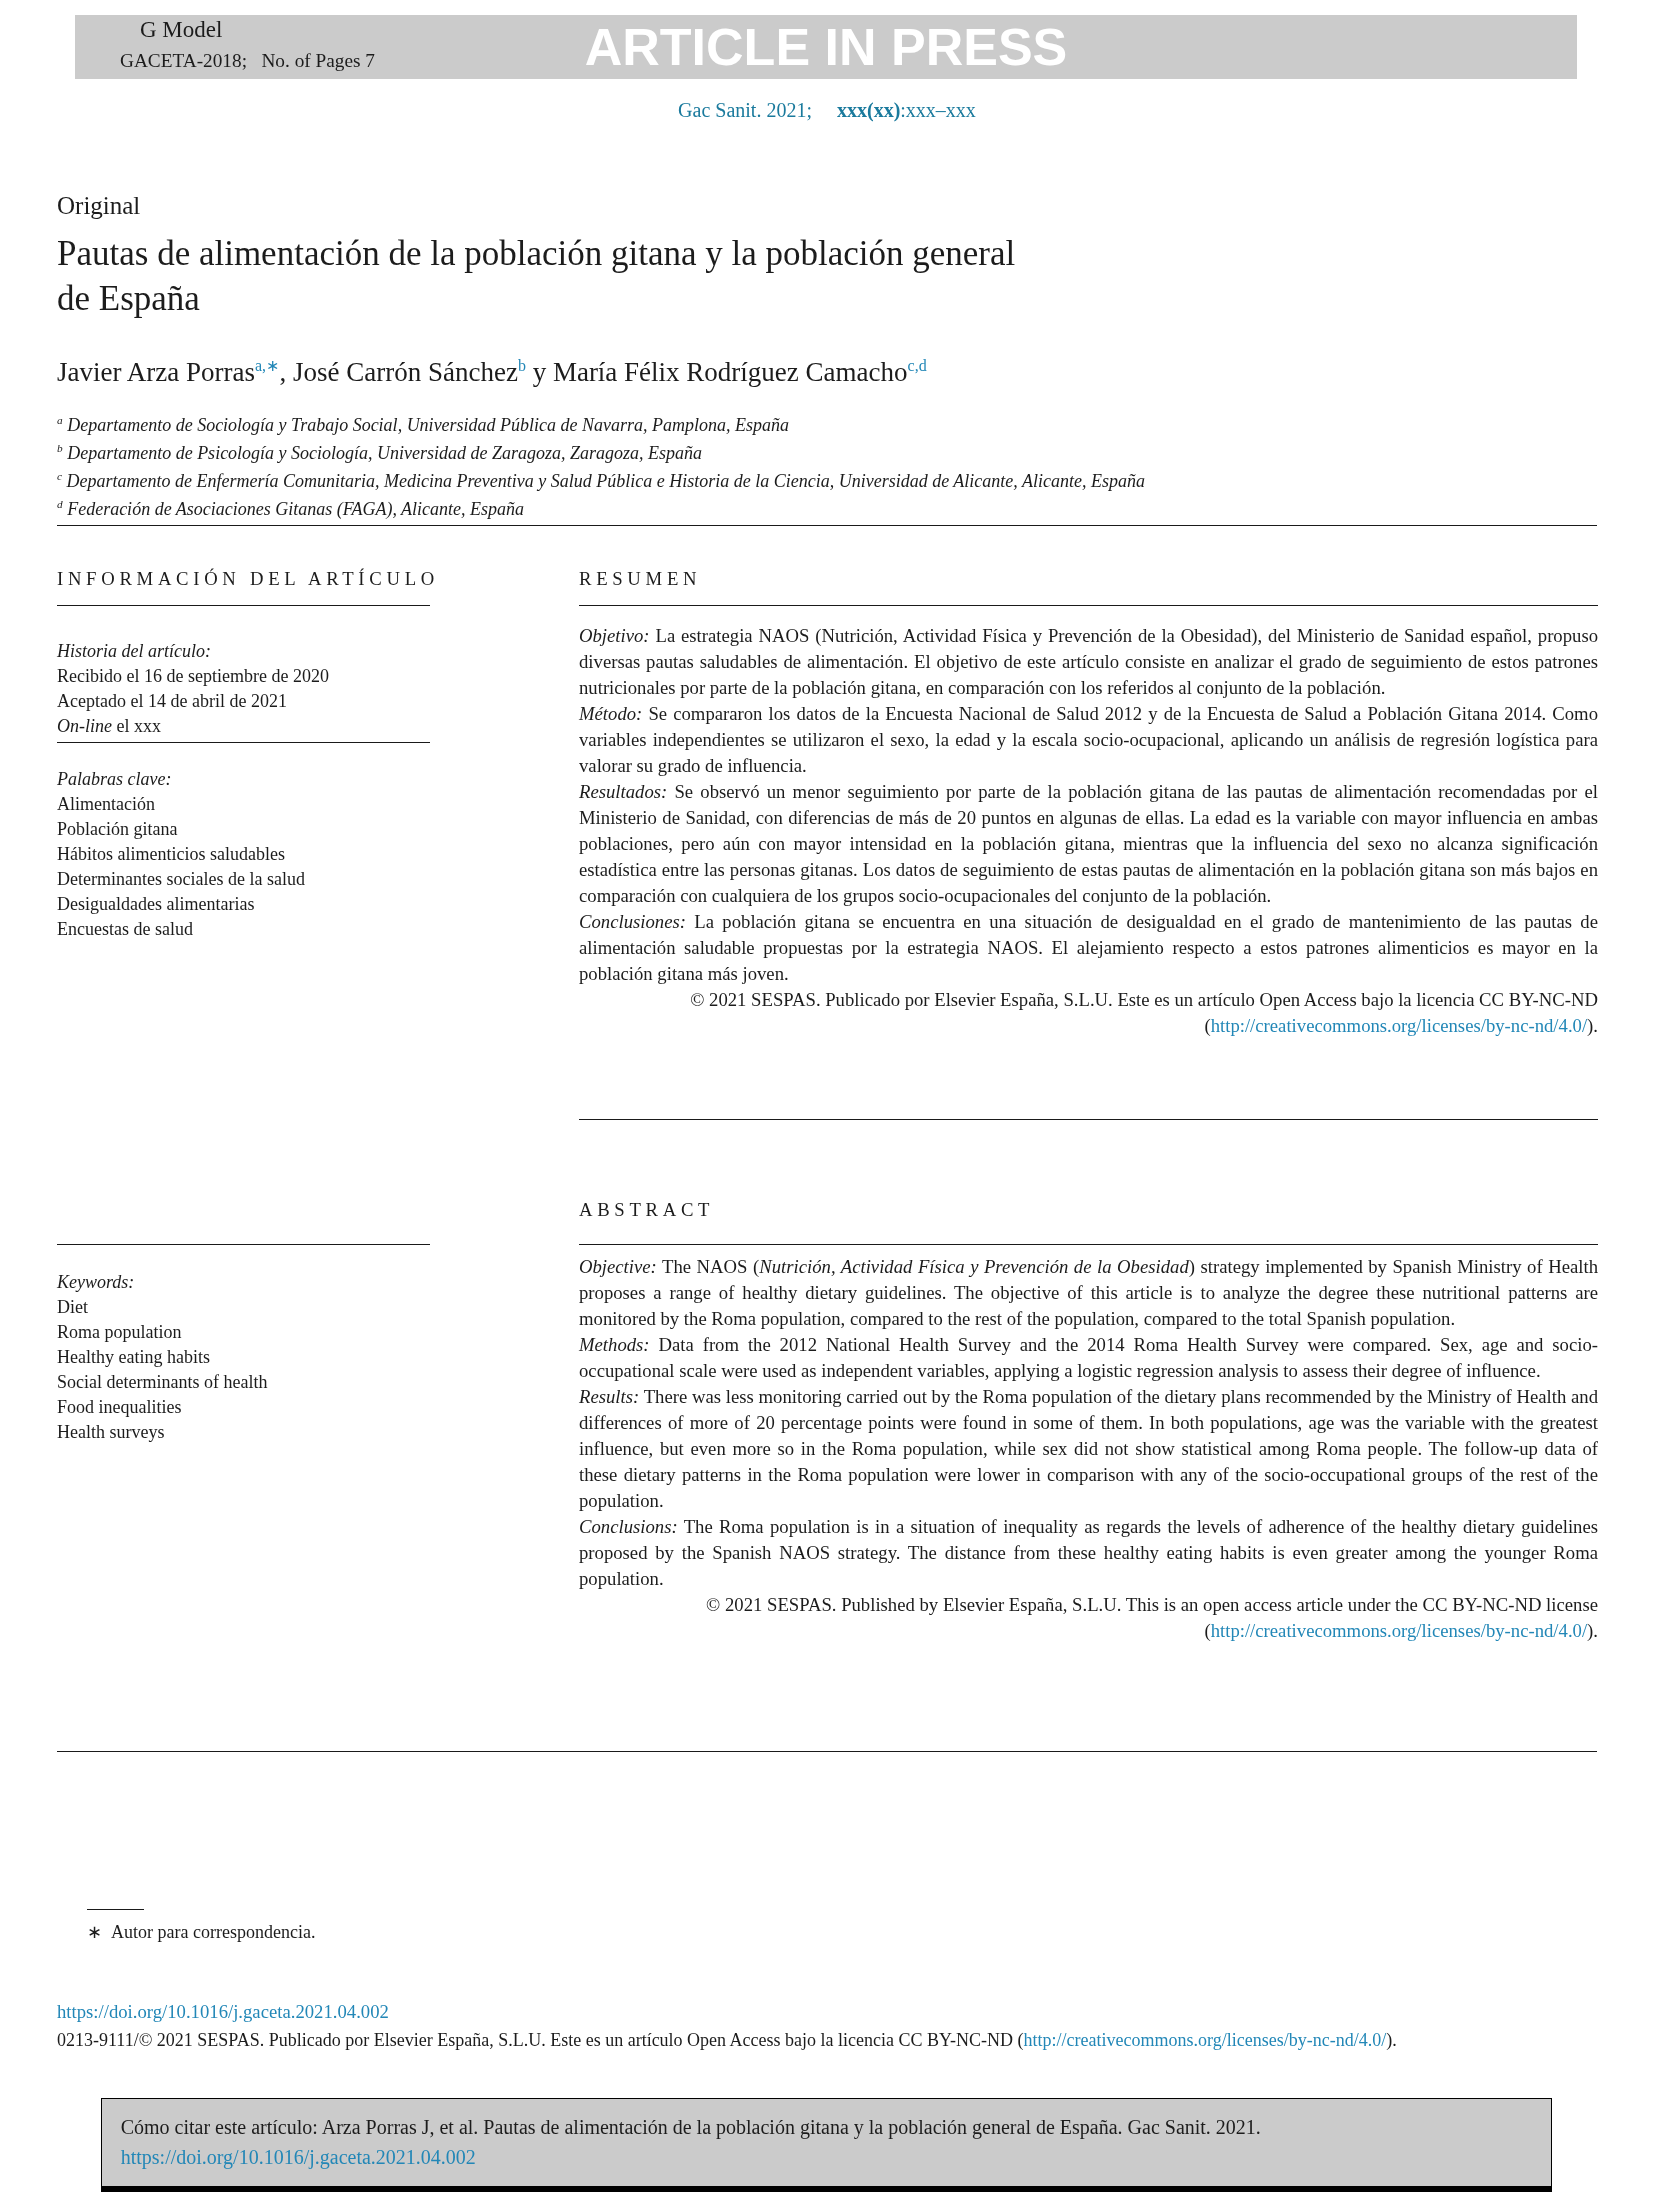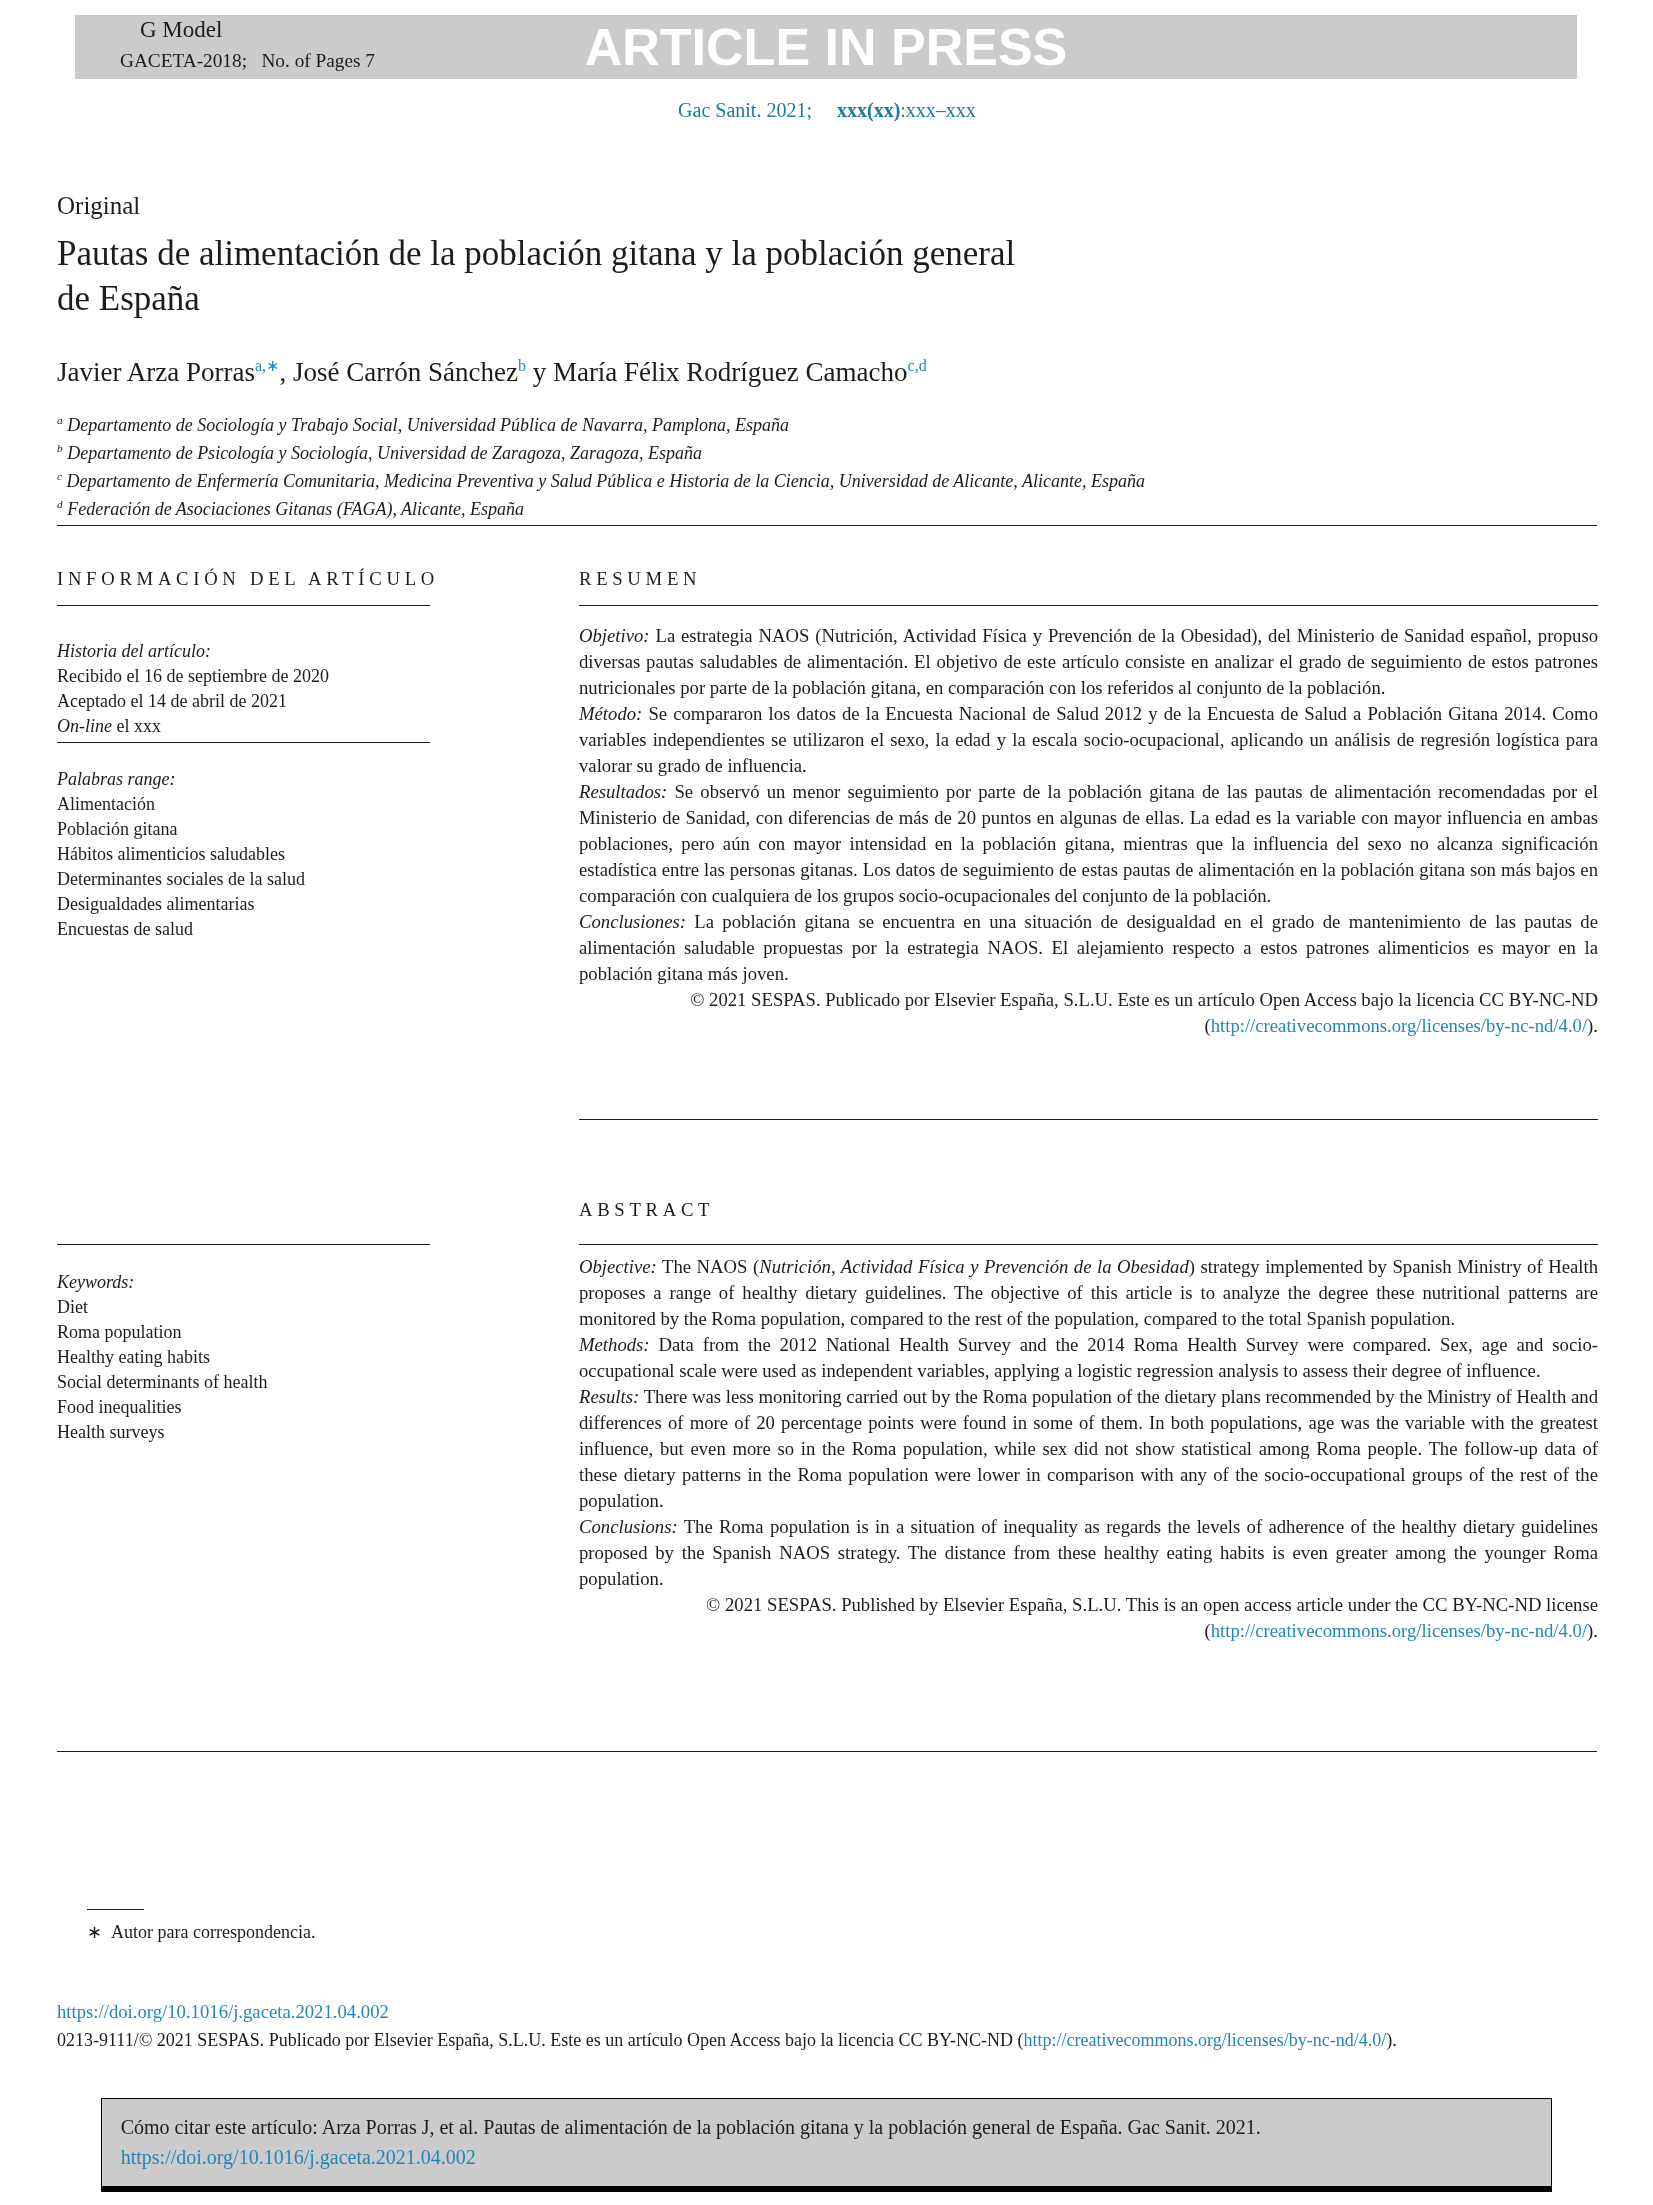--- a/index.html
+++ b/index.html
@@ -110,21 +110,21 @@
   <div class="abs smallcol info-hist">
     <div class="ital">Historia del artículo:</div>
     <div>Recibido el 16 de septiembre de 2020</div>
     <div>Aceptado el 14 de abril de 2021</div>
     <div><span class="ital">On-line</span><span> el xxx</span></div>
   </div>
 
   <div class="abs rule rule-l" style="top:742px"></div>
 
   <div class="abs smallcol kw-es">
-    <div class="ital">Palabras range:</div>
+    <div class="ital">Palabras clave:</div>
     <div>Alimentación</div>
     <div>Población gitana</div>
     <div>Hábitos alimenticios saludables</div>
     <div>Determinantes sociales de la salud</div>
     <div>Desigualdades alimentarias</div>
     <div>Encuestas de salud</div>
   </div>
 
   <div class="abs sec-head head-resumen">RESUMEN</div>
   <div class="abs rule rule-r" style="top:605px"></div>

